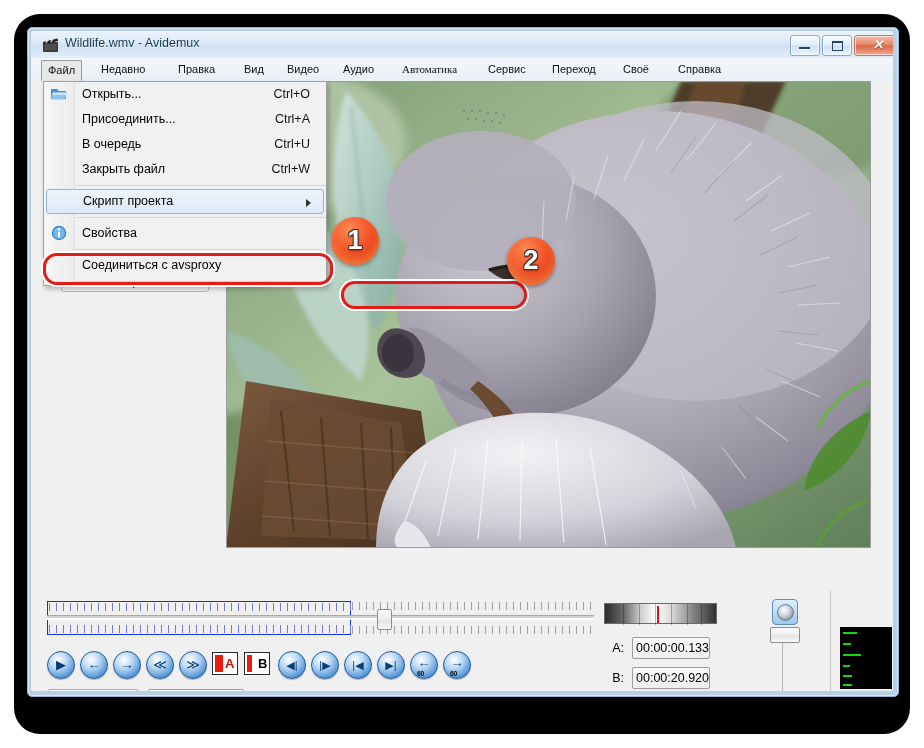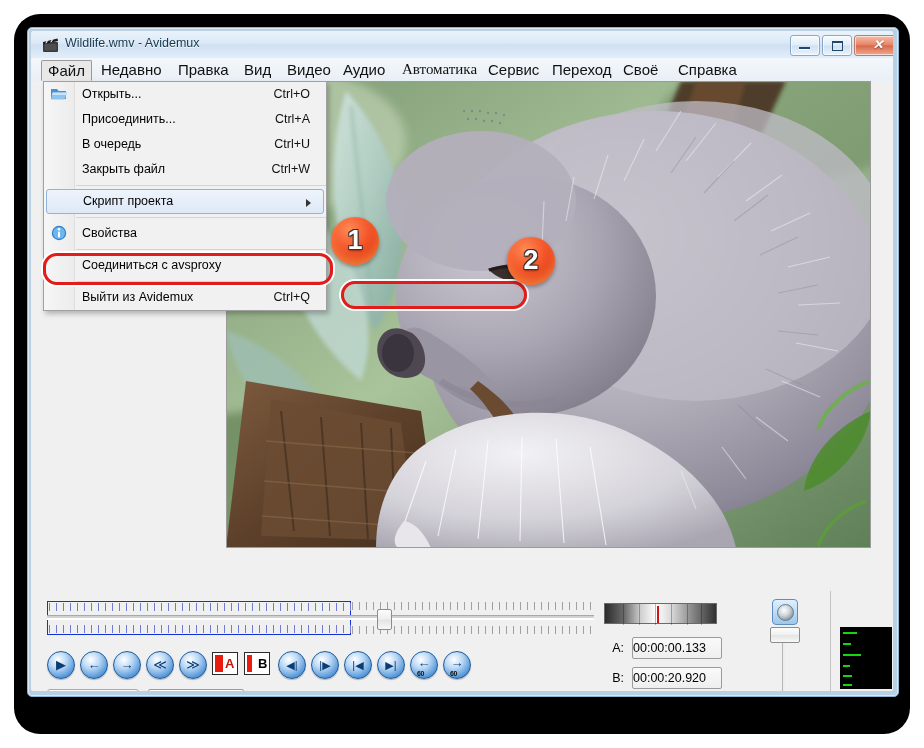--- a/index.html
+++ b/index.html
@@ -62,21 +62,21 @@
   }
 
   
   #menubar{
     position:absolute;left:0;top:27px;width:862px;height:23px;
     background:linear-gradient(to bottom,#f3f7fb,#e9eff6);
     border-bottom:1px solid #d6dfe8;
   }
   .menu-item{
     position:absolute;top:2px;height:19px;line-height:19px;
-    padding:0 7px;font-size:15px;color:#111;white-space:nowrap;cursor:default;
+    padding:0 7px;font-size:11px;color:#111;white-space:nowrap;cursor:default;
   }
   .menu-item.open{
     background:#e8e8e8;border:1px solid #9a9a9a;border-bottom-color:#e8e8e8;
     border-radius:2px 2px 0 0;height:19px;line-height:19px;padding:0 6px;top:2px;
   }
 
   
   #content{position:absolute;left:0;top:50px;width:862px;height:610px;background:#f0f0f0;}
 
   
@@ -190,24 +190,24 @@
   #vumeter{
     position:absolute;left:573px;top:522px;width:113px;height:21px;
     background:linear-gradient(to right,#2b2b2b 0%,#6e6e6e 18%,#cfcfcf 32%,#ffffff 46%,#d8d8d8 60%,#8a8a8a 78%,#303030 100%);
     border:1px solid #6a6a6a;box-sizing:border-box;
   }
   #vumeter .seg{position:absolute;top:0;width:1px;height:21px;background:rgba(0,0,0,.28);}
   #vumeter .needle{position:absolute;left:52px;top:2px;width:2px;height:17px;background:#d31414;}
   .abrow{position:absolute;left:573px;font-size:12.5px;}
   .ab-lbl{position:absolute;width:20px;text-align:right;line-height:22px;}
   .ab-fld{
-    position:absolute;left:28px;width:90px;height:22px;
+    position:absolute;left:28px;width:78px;height:22px;
     background:linear-gradient(to bottom,#fafafa,#eeeeee);
     border:1px solid #9b9b9b;border-radius:2px;
-    font-size:12.5px;line-height:21px;text-align:left;box-sizing:border-box;
+    font-size:12.5px;line-height:21px;text-align:right;box-sizing:border-box;
   }
 
   #spk-btn{
     position:absolute;left:741px;top:518px;width:24px;height:24px;border-radius:4px;
     background:linear-gradient(to bottom,#dff0ff,#9ec8ec);
     border:1px solid #5c8fbe;
   }
   #spk-btn .cone{
     position:absolute;left:4px;top:4px;width:15px;height:15px;border-radius:50%;
     background:radial-gradient(circle at 40% 35%,#ffffff 0%,#cfd8de 40%,#8e9aa3 75%,#5d6a73 100%);
@@ -679,24 +679,20 @@
     </div>
 
     <div class="mi-sep"></div>
 
     <div class="mi">
       <span>Соединиться с avsproxy</span>
     </div>
 
     <div class="mi-sep"></div>
 
-    <div class="mi">
-      <span>Выйти из Avidemux</span>
-      <span class="acc">Ctrl+Q</span>
-    </div>
   </div>
 
 
   <div class="ring" id="ring1"></div>
   <div class="ring" id="ring2"></div>
 
   <div class="badge" id="badge1">
     <span>1</span>
   </div>
   <div class="badge" id="badge2">

